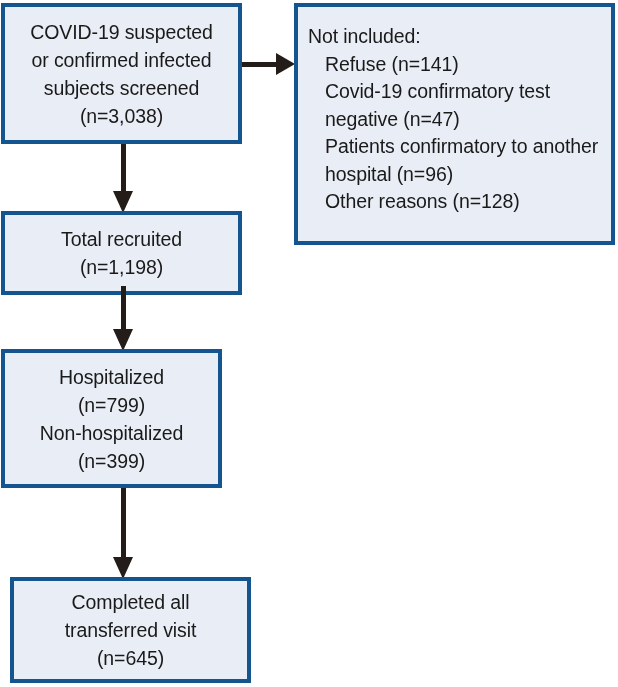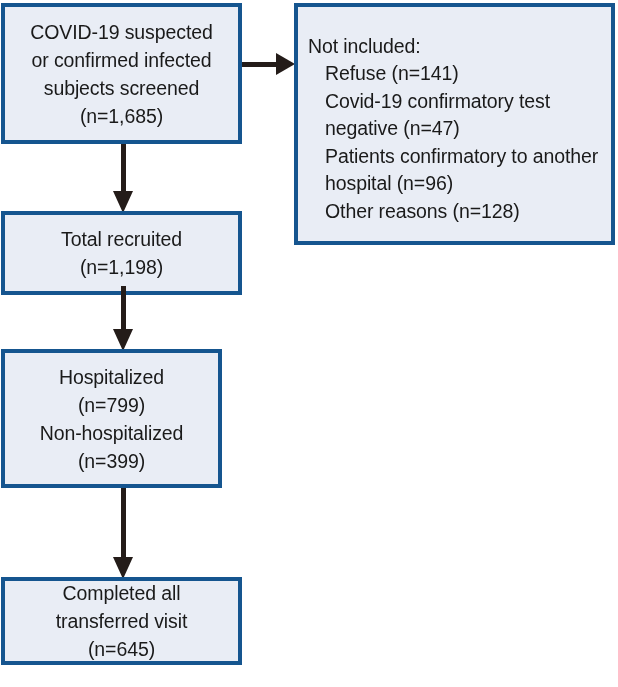--- a/index.html
+++ b/index.html
@@ -50,24 +50,24 @@
   .listbox .line {
     font-size: 19.5px;
     line-height: 27.5px;
   }
   .indent {
     padding-left: 17px;
   }
 
   
   #box-screened   { left: 1px;   top: 3px;   width: 241px; height: 141px; }
-  #box-notincl    { left: 294px; top: 3px;   width: 321px; height: 242px; padding: 16px 8px 16px 10px; justify-content: flex-end; }
+  #box-notincl    { left: 294px; top: 3px;   width: 321px; height: 242px; padding: 16px 8px 16px 10px; }
   #box-recruited  { left: 1px;   top: 211px; width: 241px; height: 84px;  }
   #box-hosp       { left: 1px;   top: 349px; width: 221px; height: 139px; }
-  #box-completed  { left: 1px;   top: 577px; width: 241px; height: 88px; }
+  #box-completed  { left: 10px;   top: 577px; width: 241px; height: 106px; }
 
   
   .arrow-v {
     position: absolute;
     left: 113px;
     width: 21px;
   }
   .arrow-v .shaft {
     position: absolute;
     left: 8px;
@@ -120,21 +120,21 @@
 </style>
 </head>
 <body>
 
 <div id="canvas">
 
   <div class="box centered" id="box-screened">
     <span class="line">COVID-19 suspected</span>
     <span class="line">or confirmed infected</span>
     <span class="line">subjects screened</span>
-    <span class="line">(n=1,685)</span>
+    <span class="line">(n=3,038)</span>
   </div>
 
   <div id="arrow-h">
     <div class="shaft-h"></div>
     <div class="head-h"></div>
   </div>
 
   <div class="box listbox" id="box-notincl">
     <span class="line">Not included:</span>
     <span class="line indent">Refuse (n=141)</span>

